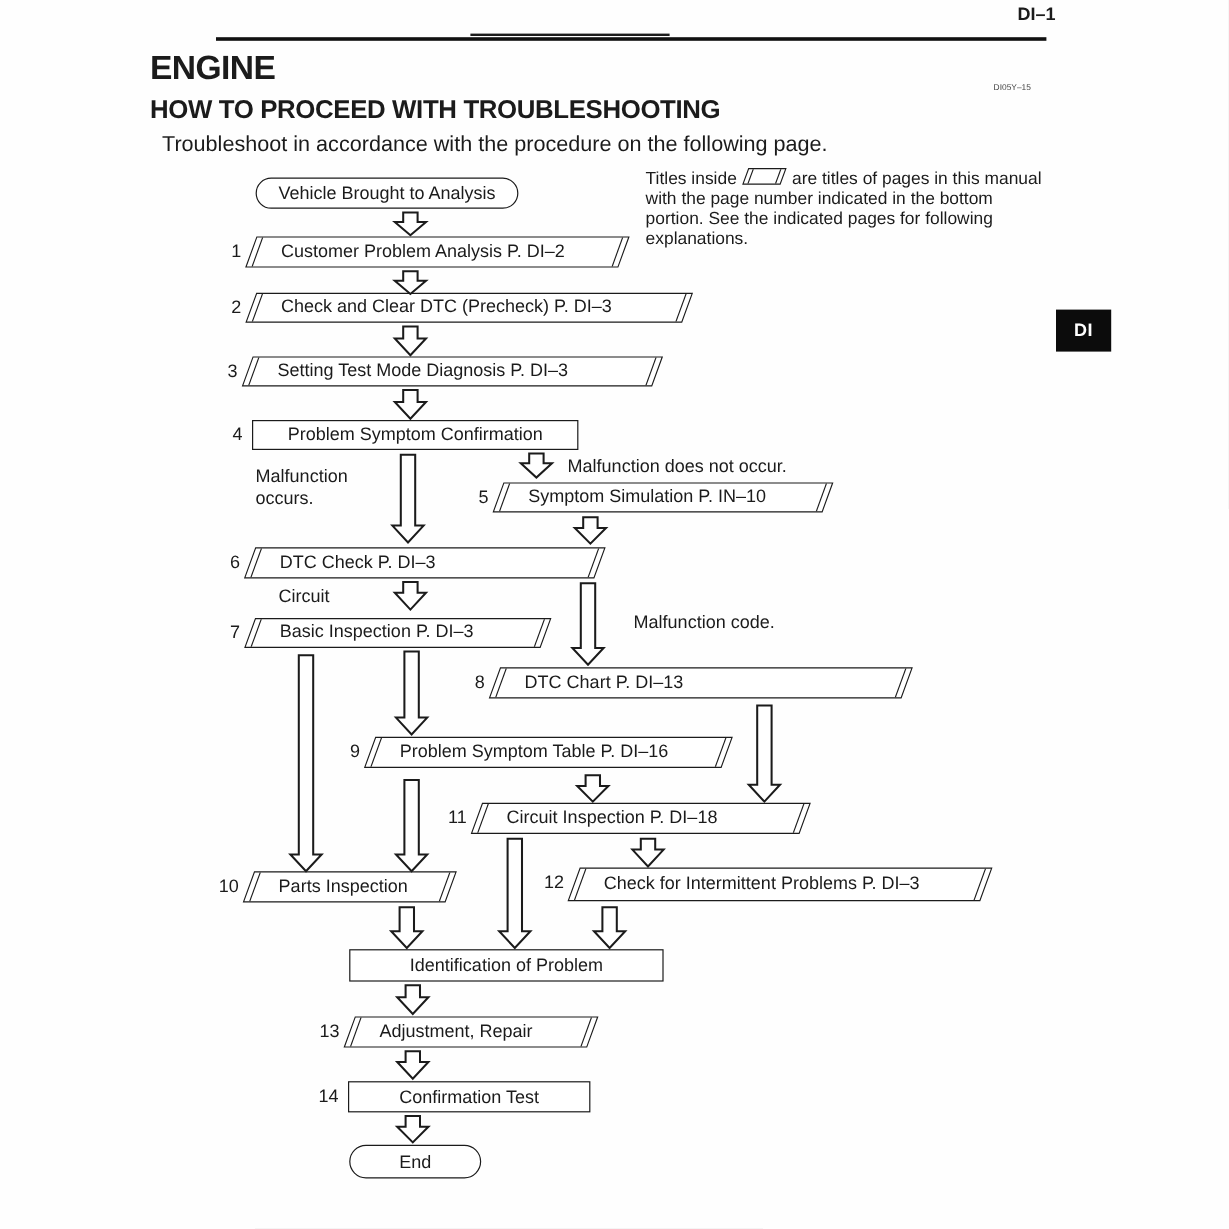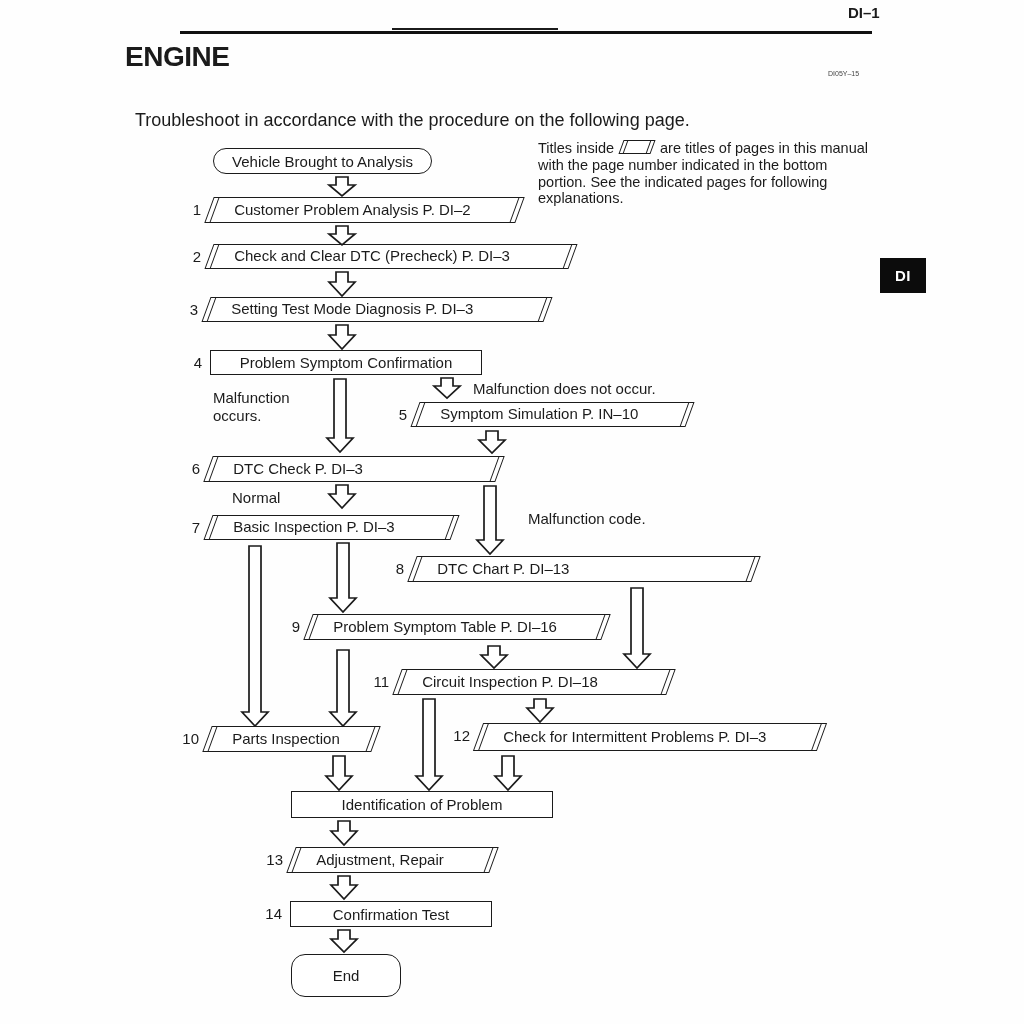--- a/index.html
+++ b/index.html
@@ -47,31 +47,32 @@
 
 <div id="page">
 
   <div class="abs" id="page-num">DI–1</div>
 
   <div class="abs" id="head-underline"></div>
   <div class="abs" id="head-rule"></div>
 
   <div class="abs" id="section-title">ENGINE</div>
   <div class="abs" id="doc-code">DI05Y–15</div>
+  <div class="abs" id="main-title">HOW TO PROCEED WITH TROUBLESHOOTING</div>
   <div class="abs" id="intro">Troubleshoot in accordance with the procedure on the following page.</div>
 
   <div class="abs" id="di-tab">DI</div>
 
   <div class="abs" id="legend-note">
     <span>Titles inside</span><span class="mini-para"></span><span>are titles of pages in this manual with the page number indicated in the bottom portion. See the indicated pages for following explanations.</span>
   </div>
 
   <div class="flow-label" id="lbl-malfunction-occurs" style="left:213px;top:389px;">Malfunction occurs.</div>
   <div class="flow-label" style="left:473px;top:380px;">Malfunction does not occur.</div>
-  <div class="flow-label" style="left:232px;top:489px;">Normal</div>
+  <div class="flow-label" style="left:232px;top:489px;">Circuit</div>
   <div class="flow-label" style="left:528px;top:510px;">Malfunction code.</div>
 
   <div id="flow-layer">
       <div class="node terminal" style="left: 213px; top: 148px; width: 219px; height: 26px;">
         <span class="txt">Vehicle Brought to Analysis</span>
       </div>
       <div class="step-num" style="left: 169px; top: 201px;">1</div>
       <div class="node page-node" style="left: 209px; top: 197px; width: 311px; height: 26px;">
         <span class="txt" style="line-height: 23px;">Customer Problem Analysis P. DI–2</span>
       </div>
@@ -123,21 +124,21 @@
         <span class="txt">Identification of Problem</span>
       </div>
       <div class="step-num" style="left: 251px; top: 851px;">13</div>
       <div class="node page-node" style="left: 291px; top: 847px; width: 203px; height: 26px;">
         <span class="txt" style="line-height: 23px;">Adjustment, Repair</span>
       </div>
       <div class="step-num" style="left: 250px; top: 905px;">14</div>
       <div class="node process" style="left: 290px; top: 901px; width: 202px; height: 26px;">
         <span class="txt">Confirmation Test</span>
       </div>
-      <div class="node terminal" style="left: 291px; top: 954px; width: 110px; height: 43px;">
+      <div class="node terminal" style="left: 291px; top: 954px; width: 110px; height: 28px;">
         <span class="txt">End</span>
       </div>
       <svg class="arrow" width="30" height="19" style="left: 327px; top: 177px;">
         <polygon points="9,0 9,8 2,8 15,19 28,8 21,8 21,0" fill="#fff" stroke="#1b1b1b" stroke-width="1.7" stroke-linejoin="miter"></polygon>
       </svg>
       <svg class="arrow" width="30" height="19" style="left: 327px; top: 226px;">
         <polygon points="9,0 9,8 2,8 15,19 28,8 21,8 21,0" fill="#fff" stroke="#1b1b1b" stroke-width="1.7" stroke-linejoin="miter"></polygon>
       </svg>
       <svg class="arrow" width="30" height="24" style="left: 327px; top: 272px;">
         <polygon points="9,0 9,10 2,10 15,24 28,10 21,10 21,0" fill="#fff" stroke="#1b1b1b" stroke-width="1.7" stroke-linejoin="miter"></polygon>

